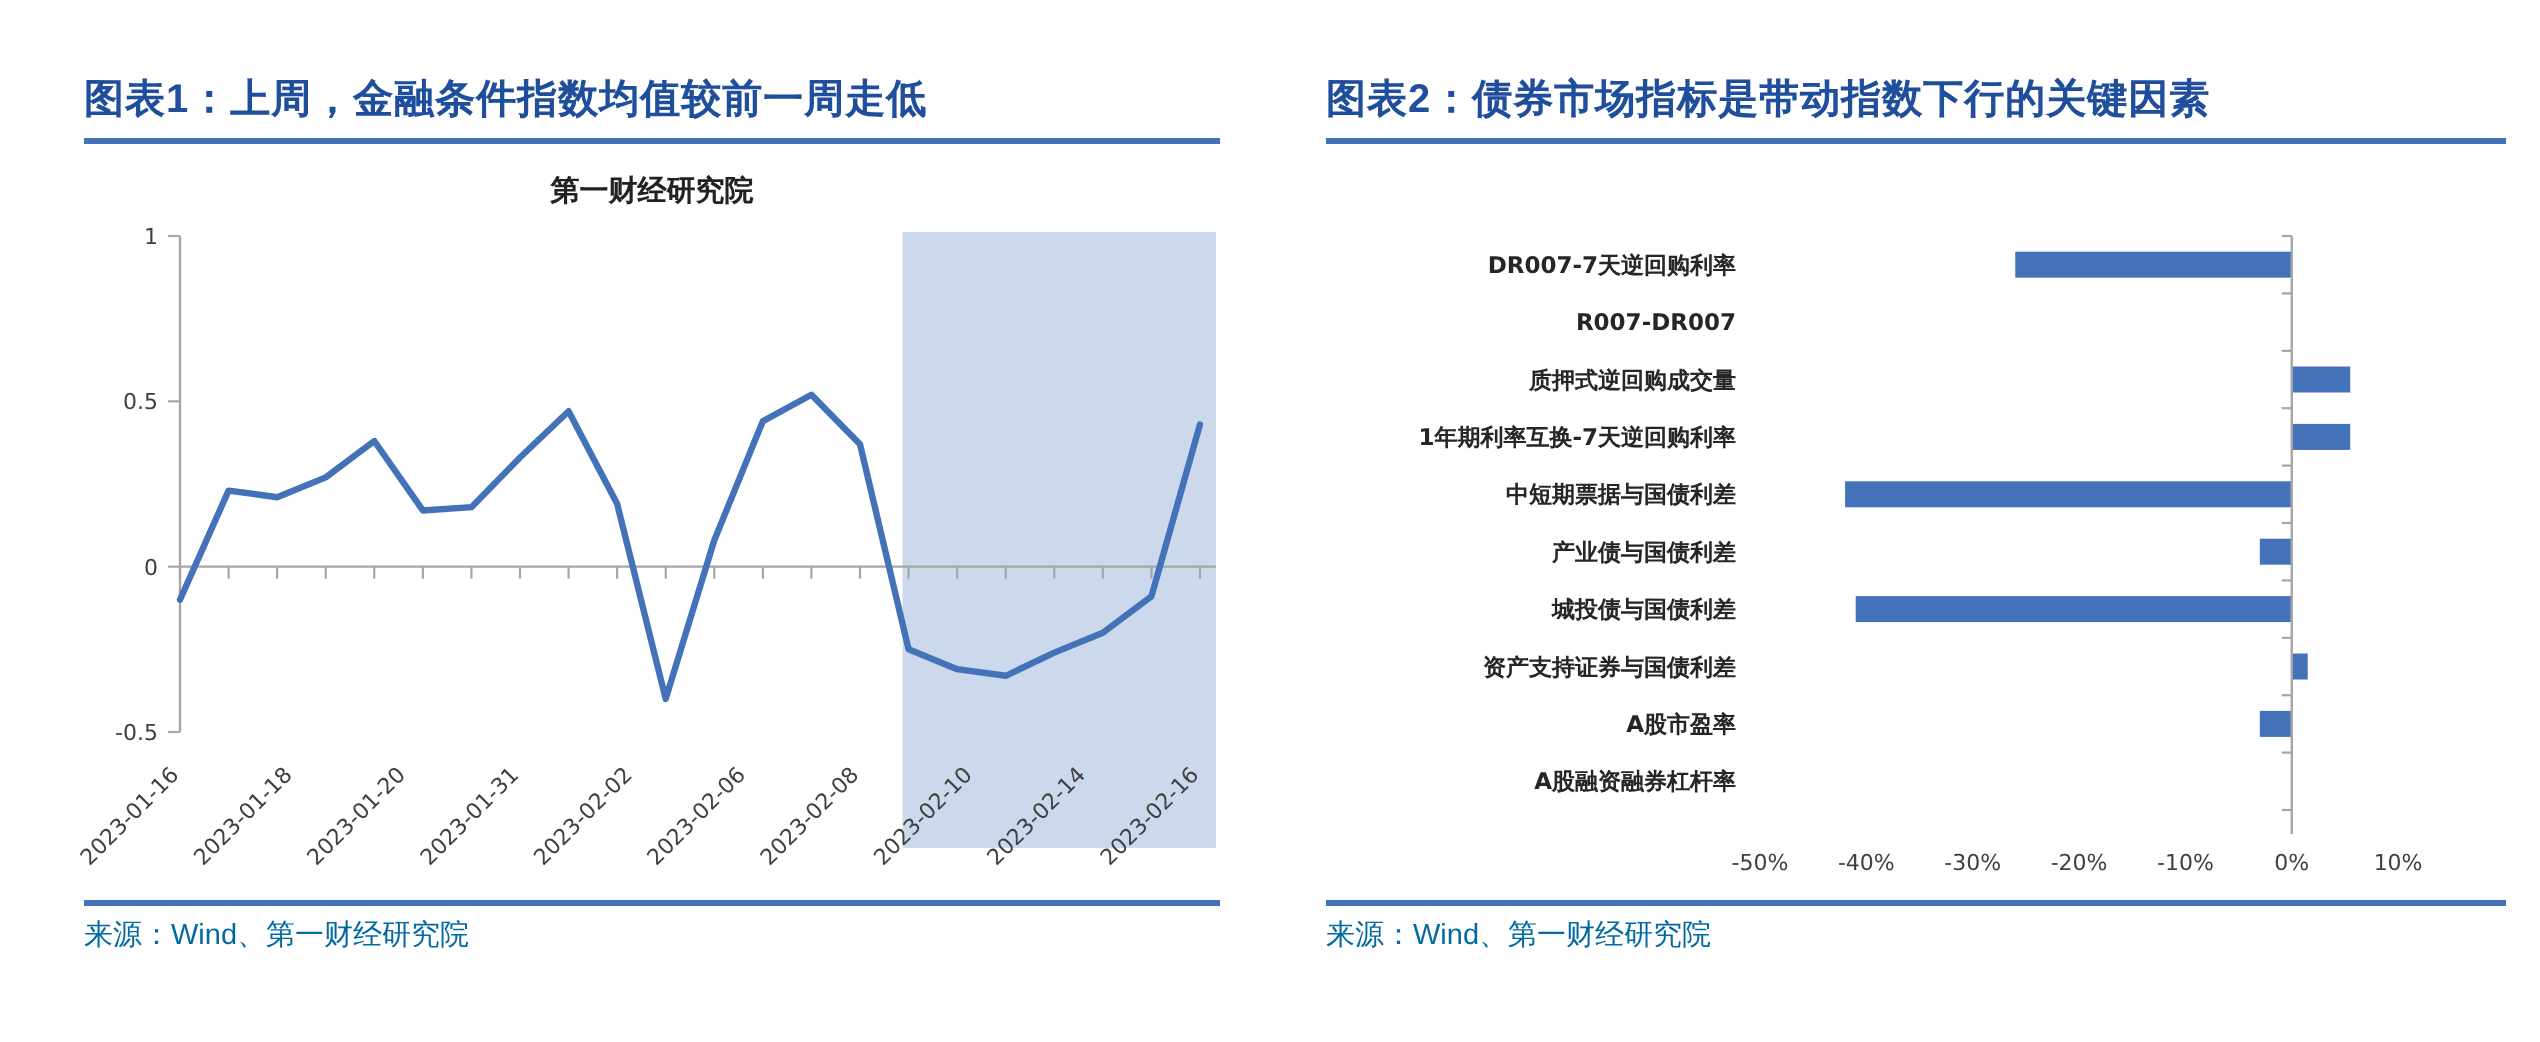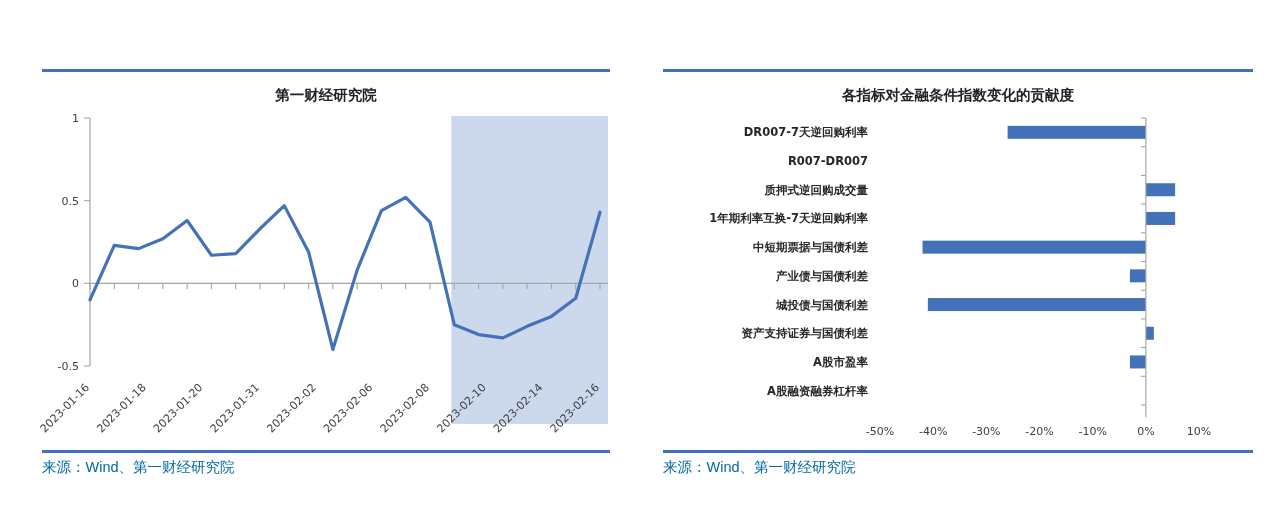--- a/index.html
+++ b/index.html
@@ -54,20 +54,21 @@
   .band{fill:#ccd9ec;}
   .bar{fill:#4472b8;}
 </style>
 </head>
 <body>
 
 <div class="page">
 
   <div class="panel panel-left">
 
+    <div class="fig-title" style="left:42px;top:36px;">图表1：上周，金融条件指数均值较前一周走低</div>
     <div class="title-rule" style="left:42px;top:69px;width:568px;"></div>
 
     <div class="subtitle" style="left:42px;top:86px;width:568px;">第一财经研究院</div>
 
     <svg id="line-chart" width="620" height="340" style="position:absolute;left:20px;top:108px;">
         <rect x="431.2857142857143" y="8" width="156.71428571428572" height="308" class="band"></rect>
         <path d="M 70 10 L 70 258" class="axis-line"></path>
         <path d="M 64 258 L 70 258" class="tickmark"></path>
         <text x="59" y="262" text-anchor="end" class="tick-lbl">-0.5</text>
         <path d="M 64 175.33333333333334 L 70 175.33333333333334" class="tickmark"></path>
@@ -111,23 +112,23 @@
         <text x="523.3333333333334" y="280" text-anchor="end" transform="rotate(-45 523.3333333333334 280)" class="tick-lbl">2023-02-14</text>
         <text x="580" y="280" text-anchor="end" transform="rotate(-45 580 280)" class="tick-lbl">2023-02-16</text>
       </svg>
 
     <div class="foot-rule" style="left:42px;top:450px;width:568px;"></div>
     <div class="source" style="left:42px;top:458px;">来源：Wind、第一财经研究院</div>
   </div>
 
   <div class="panel panel-right">
 
+    <div class="fig-title" style="left:18px;top:36px;">图表2：债券市场指标是带动指数下行的关键因素</div>
     <div class="title-rule" style="left:18px;top:69px;width:590px;"></div>
 
-    <div class="subtitle" style="left:18px;top:86px;width:590px;">各指标对金融条件指数变化的贡献度</div>
 
     <svg id="bar-chart" width="600" height="340" style="position:absolute;left:10px;top:110px;">
         <rect x="352.6190476190476" y="15.850000000000001" width="138.25396825396825" height="13" class="bar"></rect>
         <text x="213" y="26.35" text-anchor="end" class="cat-lbl">DR007-7天逆回购利率</text>
         <text x="213" y="55.05" text-anchor="end" class="cat-lbl">R007-DR007</text>
         <rect x="490.87301587301585" y="73.25" width="29.246031746031747" height="13" class="bar"></rect>
         <text x="213" y="83.75" text-anchor="end" class="cat-lbl">质押式逆回购成交量</text>
         <rect x="490.87301587301585" y="101.95" width="29.246031746031747" height="13" class="bar"></rect>
         <text x="213" y="112.45" text-anchor="end" class="cat-lbl">1年期利率互换-7天逆回购利率</text>
         <rect x="267.53968253968253" y="130.65" width="223.33333333333331" height="13" class="bar"></rect>

